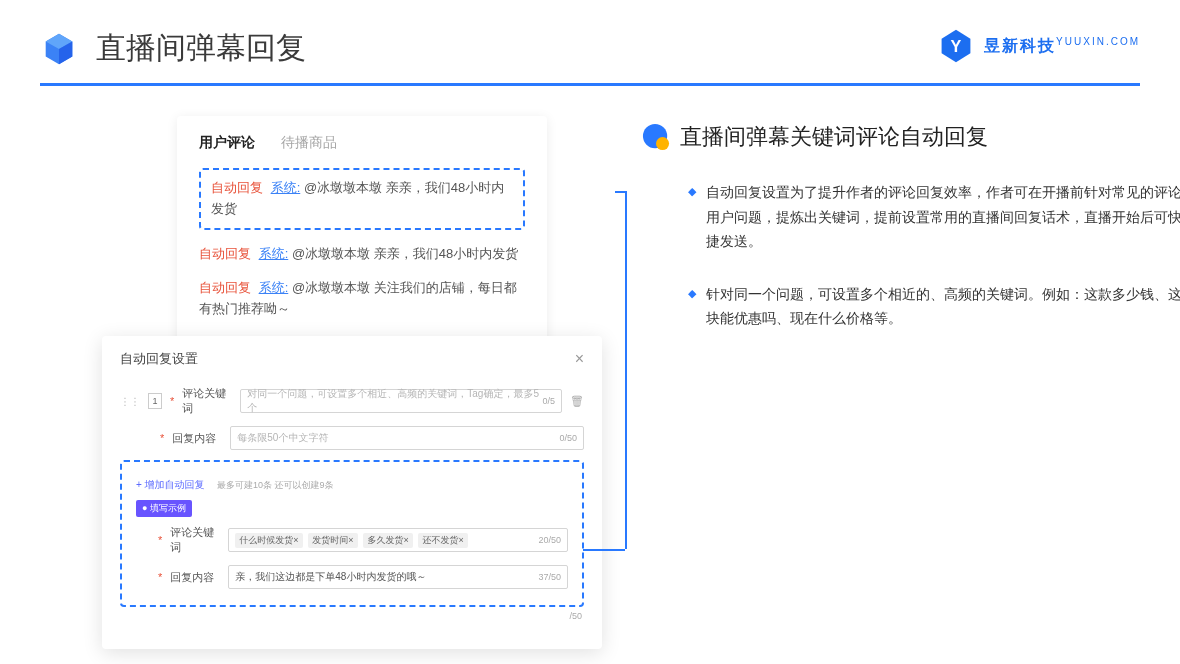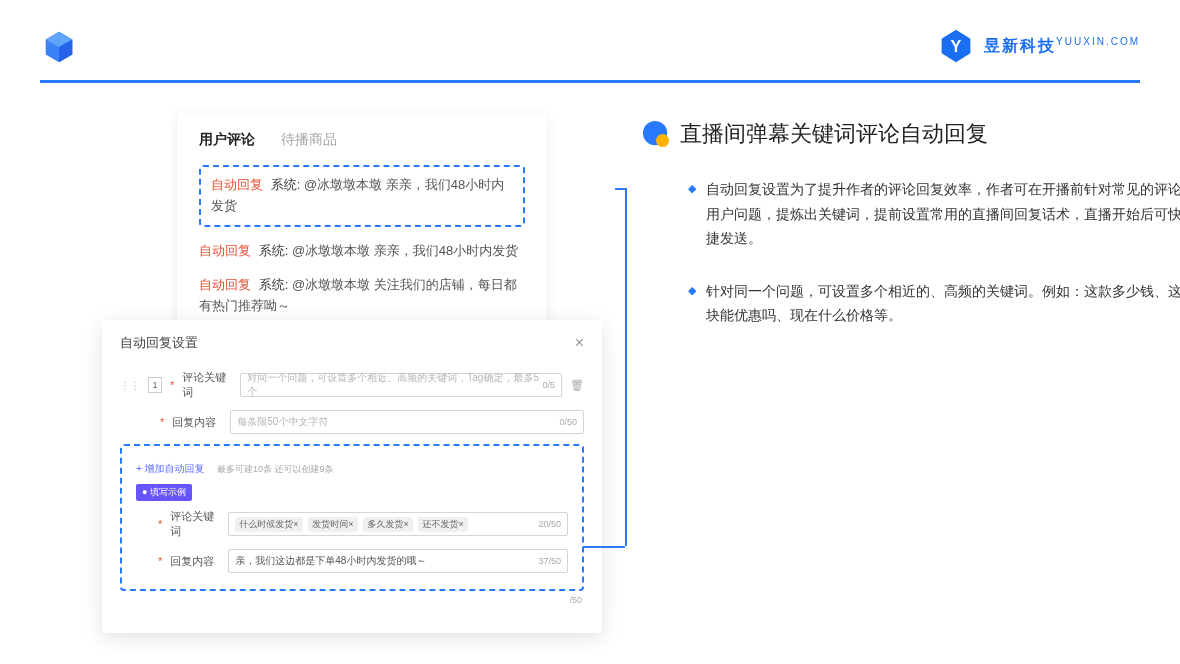--- a/index.html
+++ b/index.html
@@ -14,23 +14,23 @@
 .brand-en{font-size:10px;color:#1c6ef0;letter-spacing:2px;}
 .hr{height:3px;background:#2979ff;margin:14px 40px 0 40px;}
 .content{position:relative;width:100%;height:560px;margin-left:42px;}
 .left-panel{position:absolute;left:60px;top:30px;width:520px;height:480px;}
 .comments-card{position:absolute;left:75px;top:0;width:370px;background:#fff;border-radius:4px;box-shadow:0 2px 12px rgba(0,0,0,0.08);padding:18px 22px;}
 .tabs{display:flex;gap:26px;font-size:14px;margin-bottom:16px;}
 .tab-active{color:#222;font-weight:600;}
 .tab-inactive{color:#a5a5a5;}
 .comment-line{font-size:13px;color:#555;margin-bottom:14px;line-height:1.6;}
 .auto-label{color:#e8533b;font-weight:500;margin-right:4px;}
-.sys-label{color:#404040;}
+.sys-label{color:#3b82f6;text-decoration:underline;}
 .dash-box{border:2px dashed #2979ff;border-radius:4px;padding:8px 10px;margin-bottom:14px;}
-.settings-card{position:absolute;left:0;top:207px;width:500px;background:#fff;border-radius:4px;box-shadow:0 4px 20px rgba(0,0,0,0.12);padding:14px 18px 28px 18px;}
+.settings-card{position:absolute;left:0;top:220px;width:500px;background:#fff;border-radius:4px;box-shadow:0 4px 20px rgba(0,0,0,0.12);padding:14px 18px 28px 18px;}
 .settings-head{display:flex;justify-content:space-between;align-items:center;font-size:13px;color:#444;margin-bottom:18px;}
 .close-x{color:#999;font-size:16px;}
 .setting-row{display:flex;align-items:center;gap:8px;margin-bottom:10px;font-size:11px;}
 .drag-dots{color:#bbb;font-size:10px;}
 .idx{width:14px;height:16px;border:1px solid #ccc;font-size:9px;display:flex;align-items:center;justify-content:center;color:#666;}
 .star{color:#e8533b;}
 .label-txt{color:#555;width:50px;}
 .fake-input{flex:1;height:24px;border:1px solid #d5d5d5;border-radius:2px;padding:0 6px;font-size:10px;color:#b5b5b5;display:flex;align-items:center;justify-content:space-between;background:#fff;}
 .counter{color:#aaa;font-size:9px;}
 .trash-icon{color:#aaa;font-size:11px;}
@@ -54,20 +54,21 @@
 <body>
 
 <div class="header">
   <span class="logo-icon">
     <svg viewBox="0 0 40 40">
         <path d="M20 4 L34 12 L34 28 L20 36 L6 28 L6 12 Z" fill="#3b82f6"></path>
         <path d="M20 4 L34 12 L20 20 L6 12 Z" fill="#60a5fa"></path>
         <path d="M20 20 L34 12 L34 28 L20 36 Z" fill="#2563eb"></path>
       </svg>
   </span>
+  <h1 class="page-title">直播间弹幕回复</h1>
 </div>
 <div class="brand">
   <span class="brand-icon">
     <svg viewBox="0 0 40 40">
         <path d="M20 2 L36 12 L36 28 L20 38 L4 28 L4 12 Z" fill="#1c6ef0"></path>
         <text x="20" y="27" font-size="18" fill="#fff" text-anchor="middle" font-weight="bold">Y</text>
       </svg>
   </span>
   <span class="brand-text">
     <span class="brand-cn">昱新科技</span>

